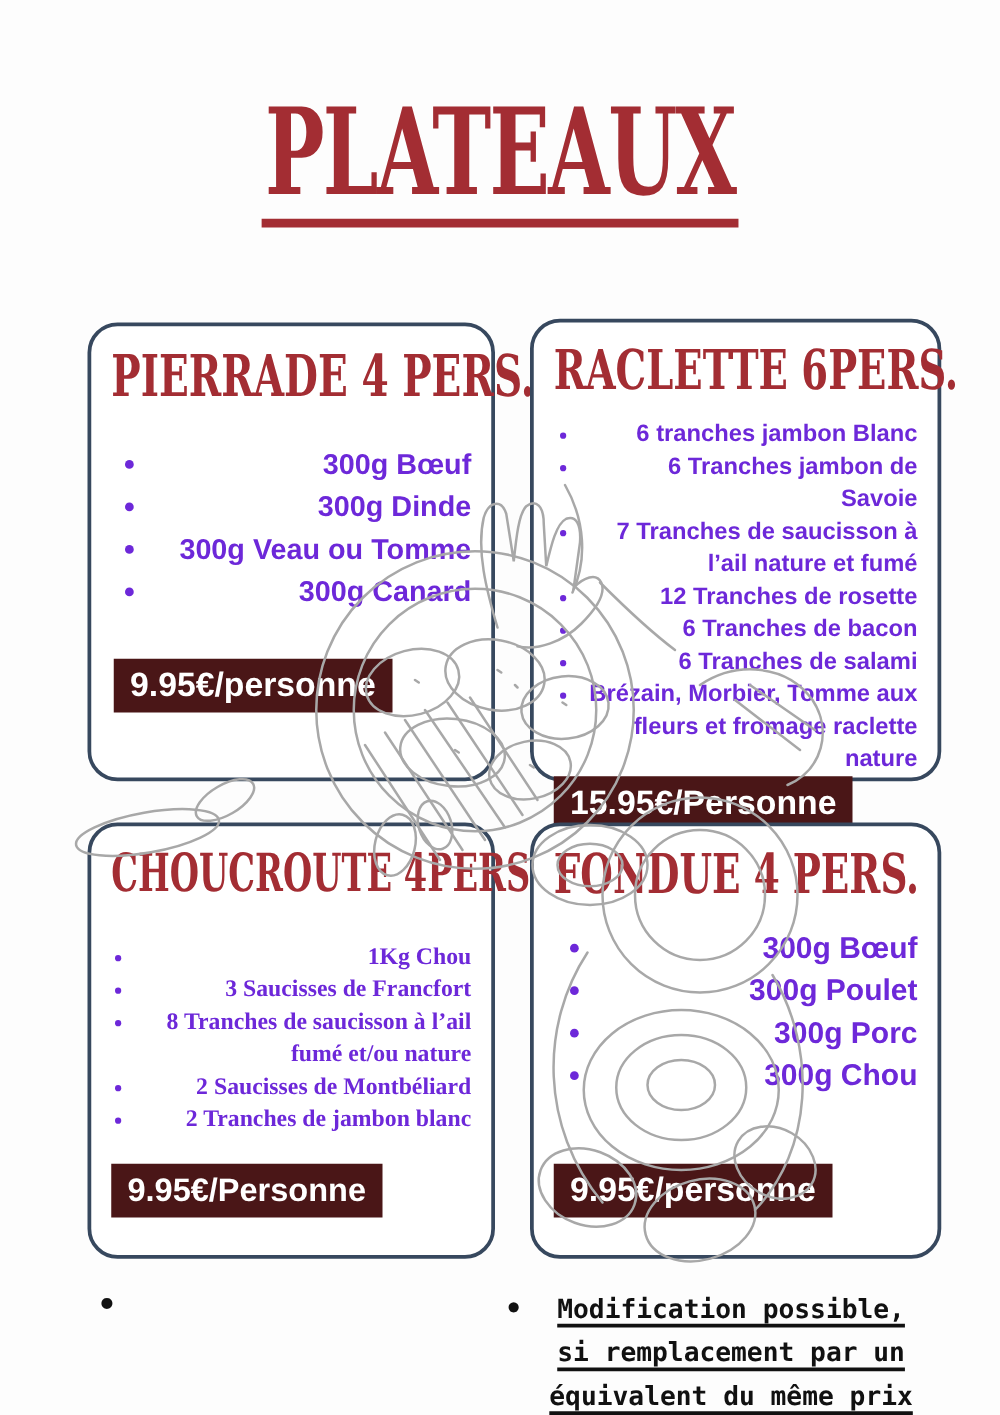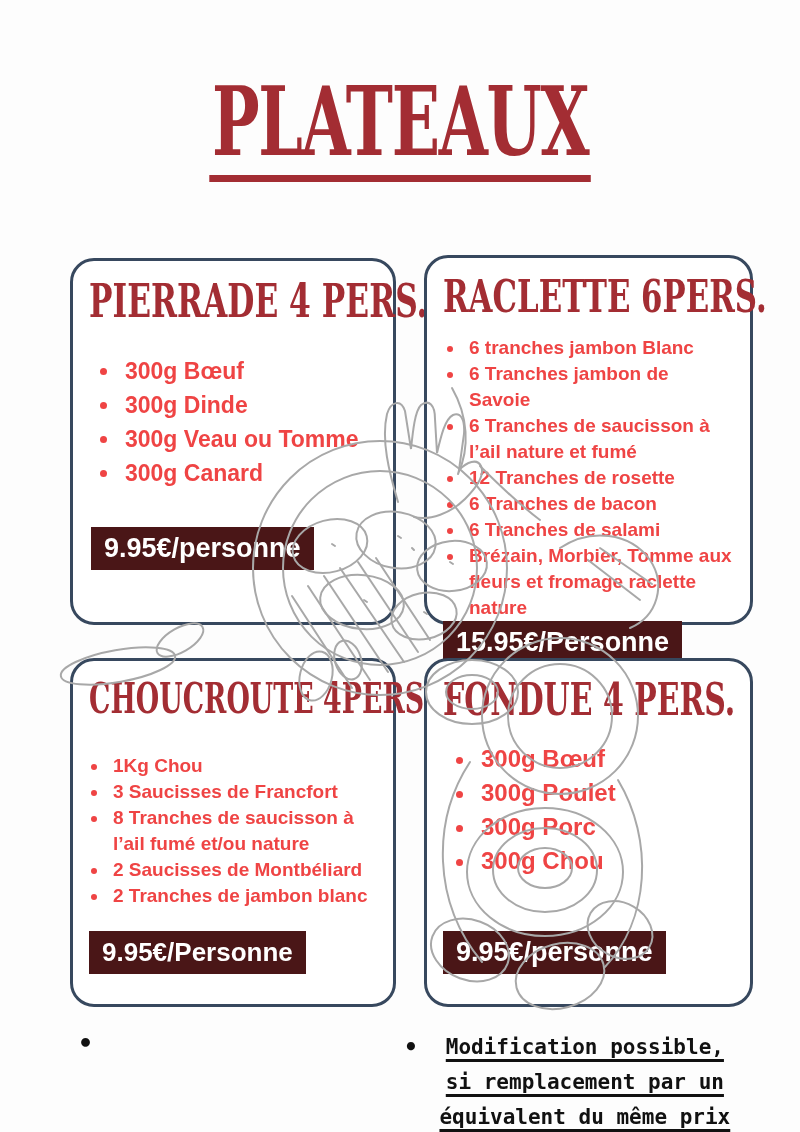--- a/index.html
+++ b/index.html
@@ -34,22 +34,22 @@
   }
   .card-title {
     font-family:"DejaVu Serif", serif;
     font-weight:bold; color:#A32D33;
     margin:2px 0 0 0; line-height:1.15;
     white-space:nowrap;
     transform-origin:left center;
     position:relative; z-index:3;
   }
   .card ul {
-    font-weight:bold; color:#ef4444;
-    margin:0; position:relative; z-index:3;
+    font-weight:bold; color:#6d28d9;
+    margin:0; position:relative; z-index:3;text-align:right;
   }
   .card li { padding-left:4px; }
   .price-badge {
     align-self:flex-start; margin-top:auto;
     background:#4A1617; color:#ffffff;
     font-weight:bold; padding:6px 13px;
     position:relative; z-index:3;
     white-space:nowrap;
   }
 
@@ -58,21 +58,21 @@
   #card-pierrade ul { font-size:23px; line-height:34px; margin-top:26px; padding-left:32px; }
   #card-pierrade .price-badge { font-size:27px; margin-bottom:52px; margin-left:2px; }
 
   #card-raclette  { left:424px; top:255px; width:329px; height:370px; }
   #card-raclette .card-title { font-size:44px; transform:scaleX(0.70); }
   #card-raclette ul { font-size:19px; line-height:26px; margin-top:12px; padding-left:22px; }
   #card-raclette .price-badge { font-size:27px; margin-bottom:16px; }
 
   #card-choucroute{ left:70px;  top:658px; width:326px; height:349px; }
   #card-choucroute .card-title { font-size:42px; transform:scaleX(0.64); }
-  #card-choucroute ul { font-size:19px; line-height:26px; margin-top:30px; padding-left:20px; }
+  #card-choucroute ul { font-size:19px; line-height:26px; margin-top:30px; padding-left:20px;font-family:Liberation Serif, serif; }
   #card-choucroute .price-badge { font-size:26px; margin-bottom:30px; }
 
   #card-fondue    { left:424px; top:658px; width:329px; height:349px; }
   #card-fondue .card-title { font-size:44px; transform:scaleX(0.68); }
   #card-fondue ul { font-size:24px; line-height:34px; margin-top:16px; padding-left:34px; }
   #card-fondue .price-badge { font-size:27px; margin-bottom:30px; }
 
   
   .note {
     position:absolute; display:flex; align-items:flex-start;
@@ -161,21 +161,21 @@
     <li>300g Canard</li>
   </ul>
   <div class="price-badge">9.95€/personne</div>
 </div>
 
 <div class="card" id="card-raclette">
   <h2 class="card-title">RACLETTE 6PERS.</h2>
   <ul>
     <li>6 tranches jambon Blanc</li>
     <li>6 Tranches jambon de Savoie</li>
-    <li>6 Tranches de saucisson à l’ail nature et fumé</li>
+    <li>7 Tranches de saucisson à l’ail nature et fumé</li>
     <li>12 Tranches de rosette</li>
     <li>6 Tranches de bacon</li>
     <li>6 Tranches de salami</li>
     <li>Brézain, Morbier, Tomme aux fleurs et fromage raclette nature</li>
   </ul>
   <div class="price-badge">15.95€/Personne</div>
 </div>
 
 <div class="card" id="card-choucroute">
   <h2 class="card-title">CHOUCROUTE 4PERS.</h2>

